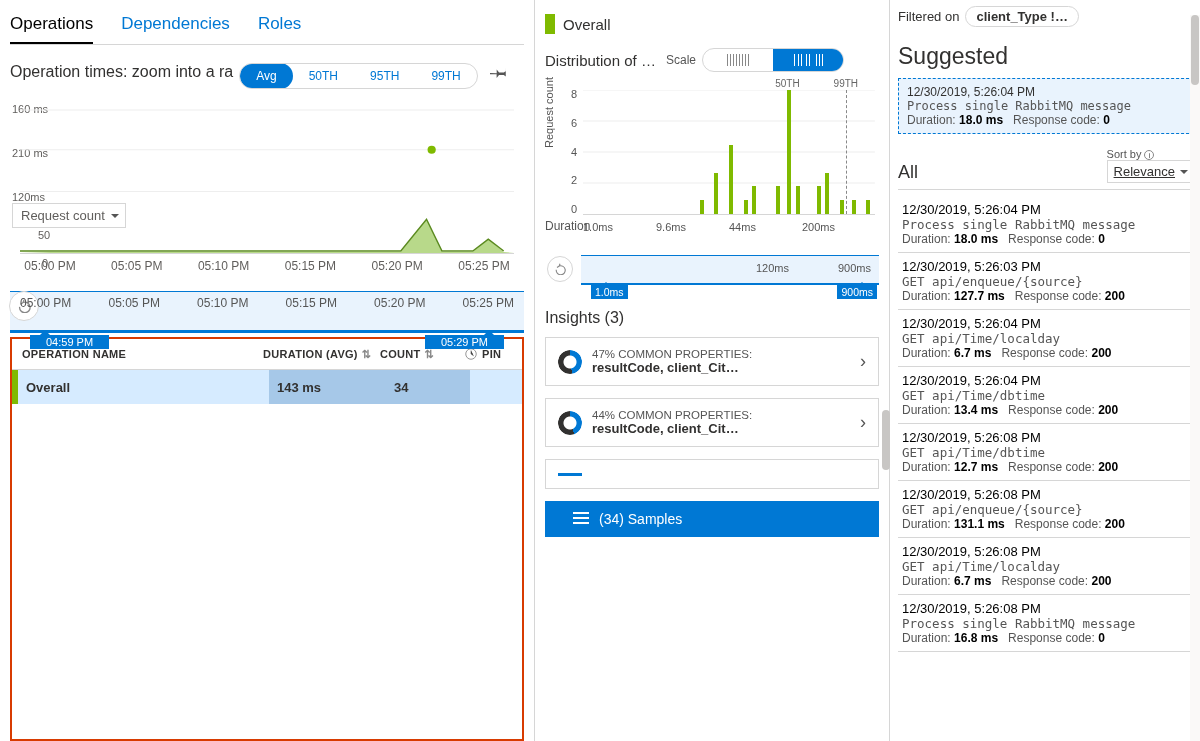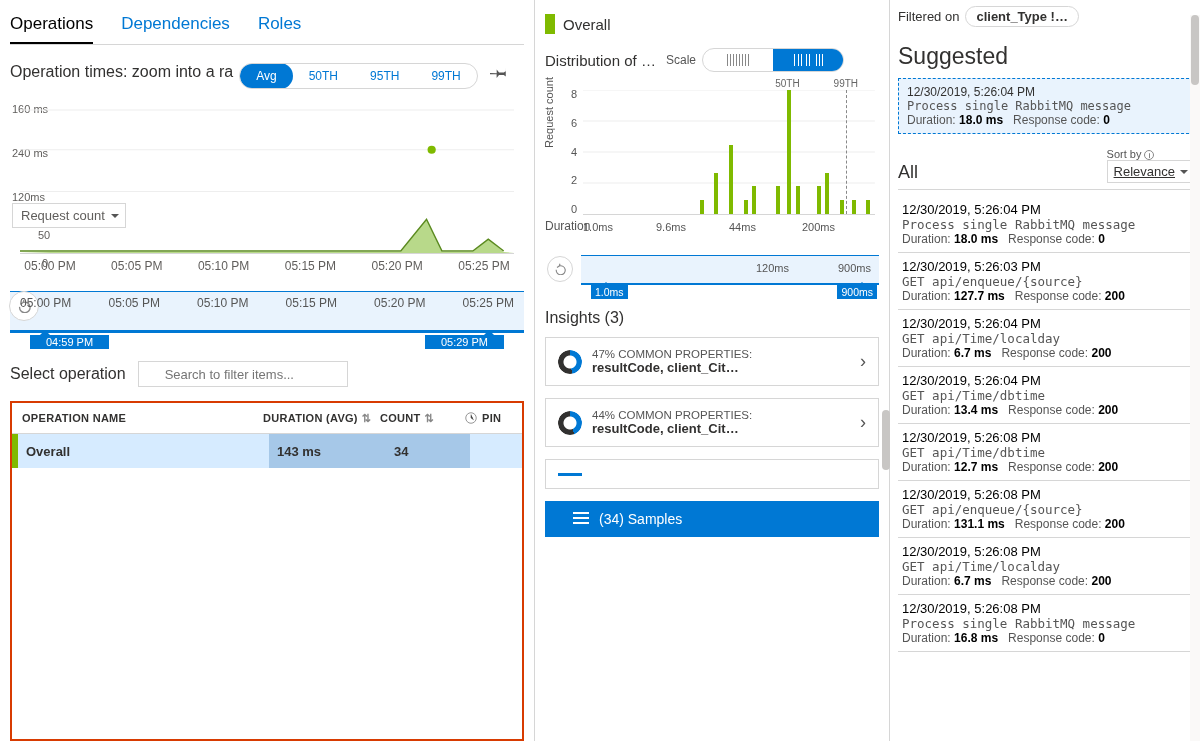--- a/index.html
+++ b/index.html
@@ -323,21 +323,21 @@
     </span>
     <span class="pin-icon">
       <svg width="18" height="18" viewBox="0 0 16 16">
           <path fill="#555" d="M9.5 1l5.5 5.5-2.1.4-3 3 .3 3.3-2.3-2.3L3 16l-.9-.9 5.2-4.9-2.3-2.3 3.3.3 3-3 .4-2.1z" transform="rotate(45 8 8)"></path>
         </svg>
     </span>
   </div>
 
   <div class="chart-box">
     <div class="ylab" style="top:4px">160 ms</div>
-    <div class="ylab" style="top:48px">240 ms</div>
+    <div class="ylab" style="top:48px">210 ms</div>
     <div class="ylab" style="top:92px">120ms</div>
     <div style="position:absolute; left:2px; top:104px;">
       <span class="chart-dd">Request count</span>
     </div>
     <div class="ylab" style="top:130px; left:28px;">50</div>
     <div class="ylab" style="top:158px; left:32px;">0</div>
 
     <div class="line-chart-plot">
       <svg width="100%" height="100%" viewBox="0 0 480 154" preserveAspectRatio="none">
         <line class="grid" x1="0" y1="10" x2="480" y2="10"></line>
@@ -373,27 +373,20 @@
       <span>05:20 PM</span>
       <span>05:25 PM</span>
     </div>
     <div class="bottom-border"></div>
     <span class="caret" style="left:30px;"></span>
     <span class="caret" style="right:30px;"></span>
     <span class="tag" style="left:20px;">04:59 PM</span>
     <span class="tag" style="right:20px;">05:29 PM</span>
   </div>
 
-  <div class="filter-row">
-    <span style="font-size:16px;">Select operation</span>
-    <span class="search-wrap">
-      <span class="mag"></span>
-      <input class="search" placeholder="Search to filter items..." style="">
-    </span>
-  </div>
 
   <div class="op-table-wrap">
     <div class="op-thead">
       <span style="flex:1; padding-left:4px;">OPERATION NAME</span>
       <span style="width:117px;">
         <span>DURATION (AVG)</span><span class="sort-ic">⇅</span>
       </span>
       <span style="width:84px;">
         <span>COUNT</span><span class="sort-ic">⇅</span>
       </span>

